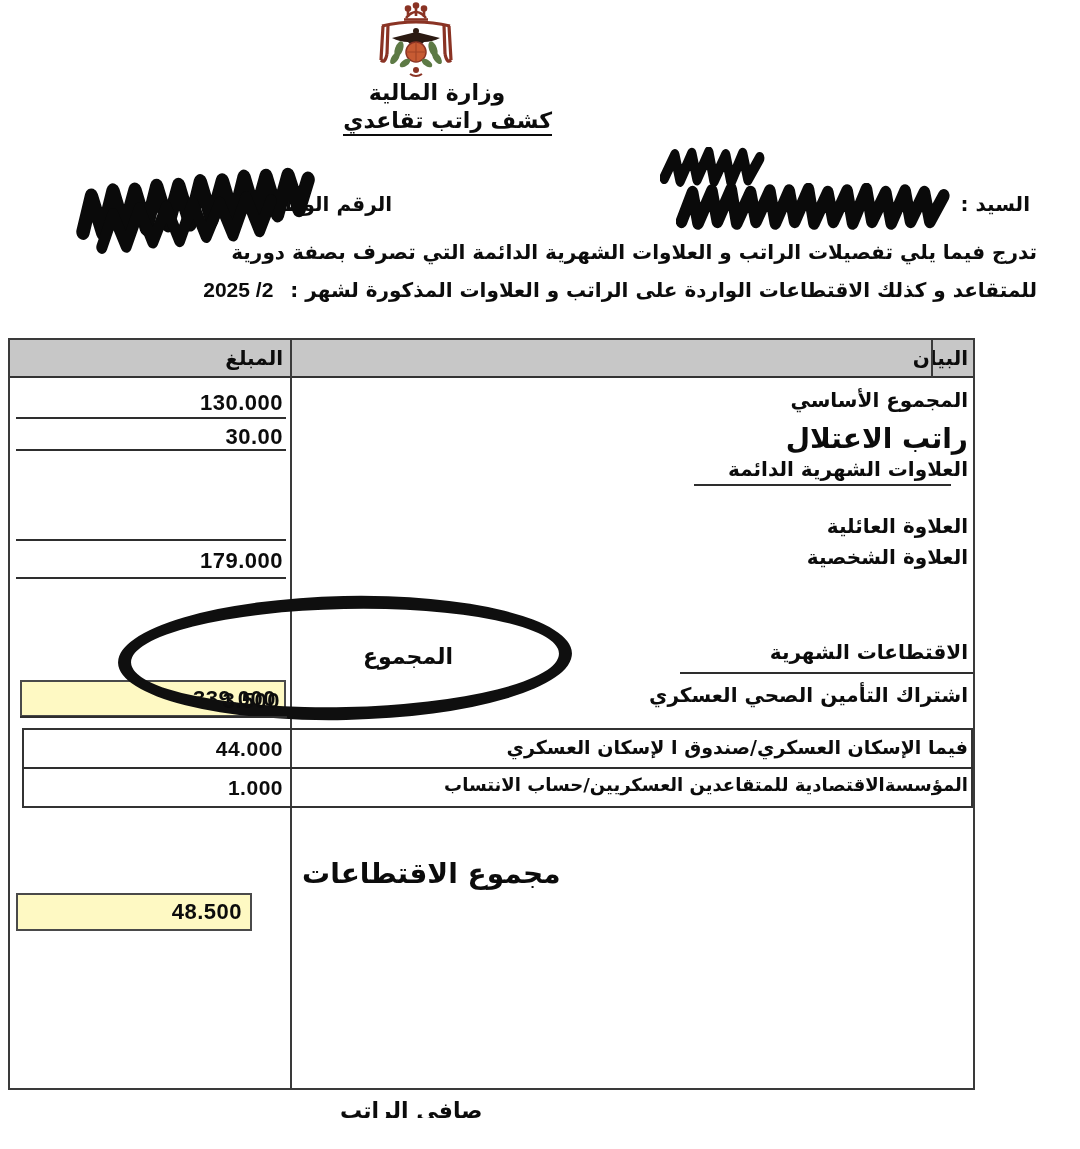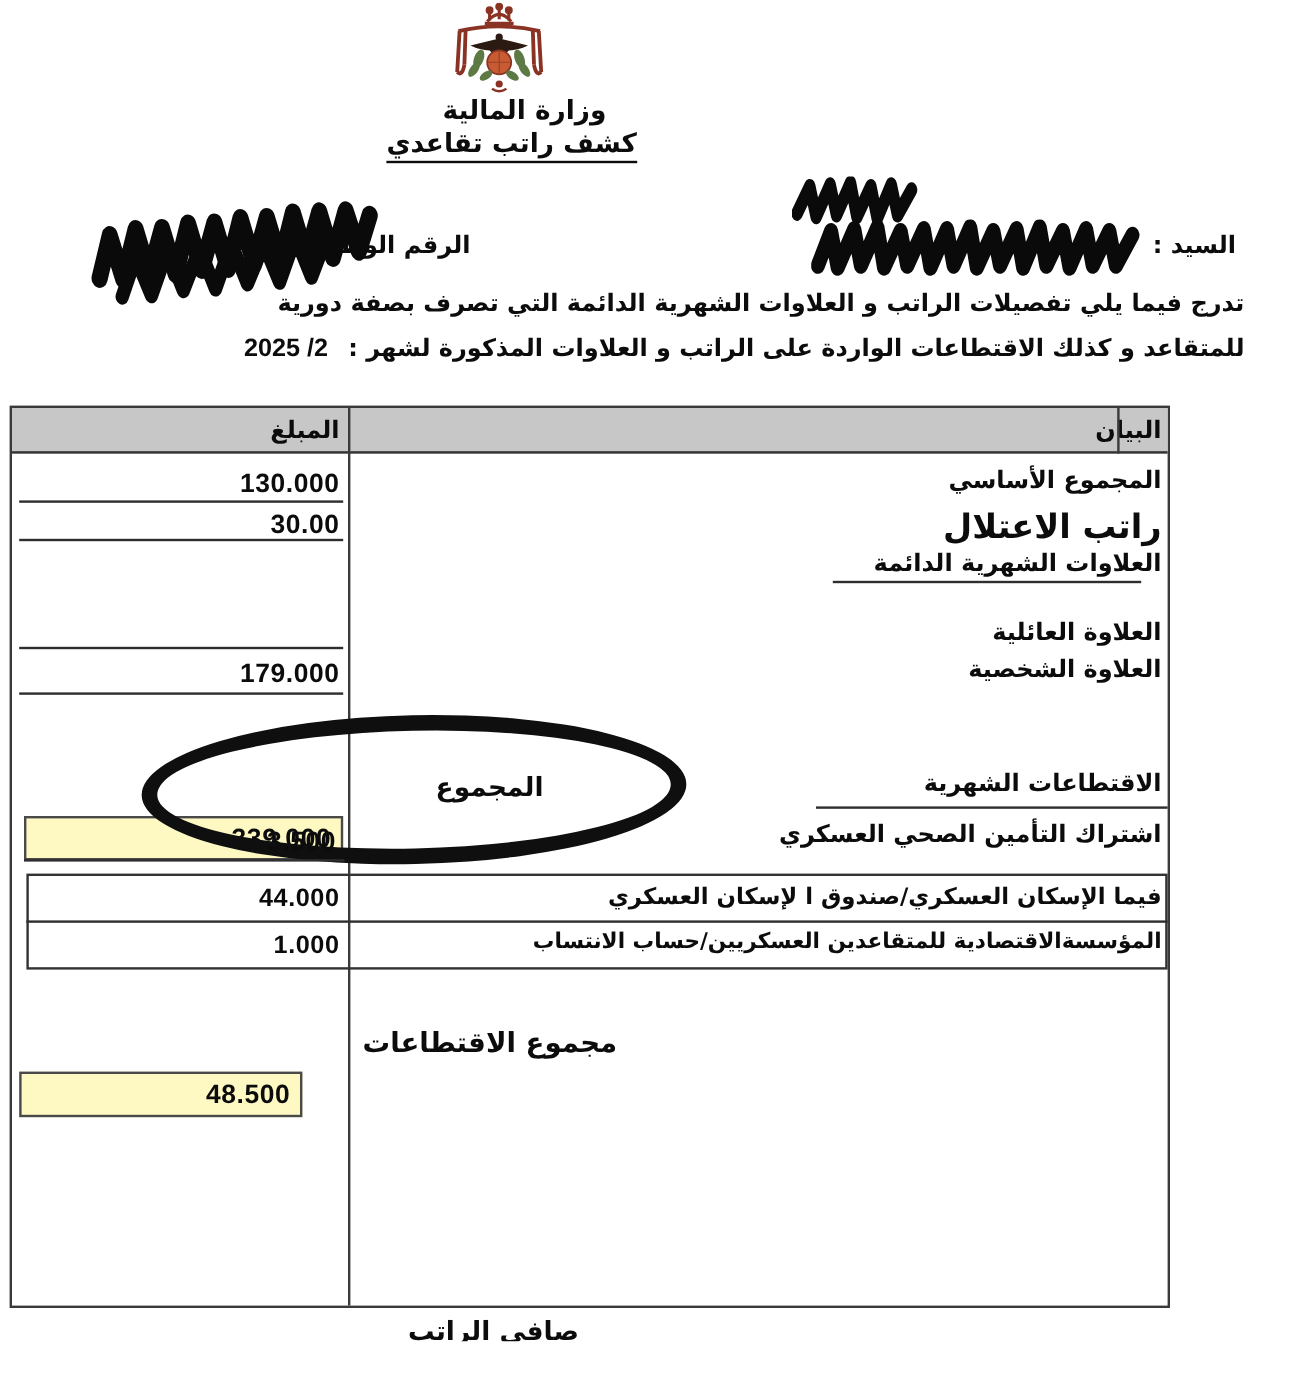--- a/index.html
+++ b/index.html
@@ -63,21 +63,21 @@
       <ellipse cx="69" cy="56" rx="3.4" ry="7" transform="rotate(-35 69 56)"></ellipse>
       <ellipse cx="37" cy="61" rx="3.2" ry="6" transform="rotate(55 37 61)"></ellipse>
       <ellipse cx="59" cy="61" rx="3.2" ry="6" transform="rotate(-55 59 61)"></ellipse>
     </g>
 
     <circle cx="48" cy="68" r="3" fill="#8a3324"></circle>
     <path d="M42,72 Q48,76 54,72" stroke="#8a3324" stroke-width="2" fill="none"></path>
   </svg>
 
   <div class="abs rtl" style="left:322px;top:80px;width:230px;text-align:center;font-size:22px">وزارة المالية</div>
-  <div class="abs" style="left:322px;top:108px;width:230px;text-align:left;">
+  <div class="abs" style="left:322px;top:108px;width:230px;text-align:right;">
     <span id="title-doc" class="rtl" style="font-size:22px">كشف راتب تقاعدي</span>
   </div>
 
   <svg class="scribble" style="left:660px;top:147px" width="106" height="42" viewBox="0 0 100 30" preserveAspectRatio="none">
     <path d="M4,22 L14,6 L19,24 L30,5 L35,23 L46,4 L51,24 L62,6 L67,25 L78,5 L83,23 L94,8" fill="none" stroke="#0a0a0a" stroke-width="9" stroke-linecap="round" stroke-linejoin="round"></path>
   </svg>
 
   <div class="abs rtl label" style="right:50px;top:192px;font-size:20px">السيد :</div>
   <svg class="scribble" style="left:676px;top:183px" width="276" height="48" viewBox="0 0 200 30" preserveAspectRatio="none">
     <path d="M4,24 L12,6 L16,25 L26,5 L30,24 L40,4 L44,25 L54,6 L58,24 L68,5 L72,25 L82,5 L86,24 L96,4 L100,25 L110,6 L114,24 L124,5 L128,25 L138,4 L142,24 L152,6 L156,25 L166,5 L170,24 L180,6 L184,24 L194,8" fill="none" stroke="#0a0a0a" stroke-width="8.5" stroke-linecap="round" stroke-linejoin="round"></path>
@@ -140,20 +140,20 @@
   <div class="abs" style="left:22px;top:728px;width:951px;height:80px;border:2px solid #333;box-sizing:border-box"></div>
   <div class="line" style="left:22px;top:767px;width:951px"></div>
   <div class="abs rtl label" style="right:112px;top:736px;font-size:19px">فيما الإسكان العسكري/صندوق ا لإسكان العسكري</div>
   <div class="abs num" style="right:797px;top:737px;font-size:21px">44.000</div>
   <div class="abs rtl label" style="right:112px;top:774px;font-size:18px">المؤسسةالاقتصادية للمتقاعدين العسكريين/حساب الانتساب</div>
   <div class="abs num" style="right:797px;top:776px;font-size:21px">1.000</div>
 
   <div class="graybox" style="left:16px;top:852px;width:236px;height:38px">
     <span class="num" style="font-size:22px">48.500</span>
   </div>
-  <div class="abs rtl label" style="left:302px;top:857px;font-size:23px">مجموع الاقتطاعات</div>
+  <div class="abs rtl label" style="left:302px;top:857px;font-size:28px">مجموع الاقتطاعات</div>
 
   <div class="graybox" style="left:16px;top:1093px;width:238px;height:40px">
     <span class="num" style="font-size:22px">480.510</span>
   </div>
   <div class="abs rtl label" style="left:340px;top:1098px;font-size:22px">صافي الراتب</div>
 
 </div>
 
 </body></html>

